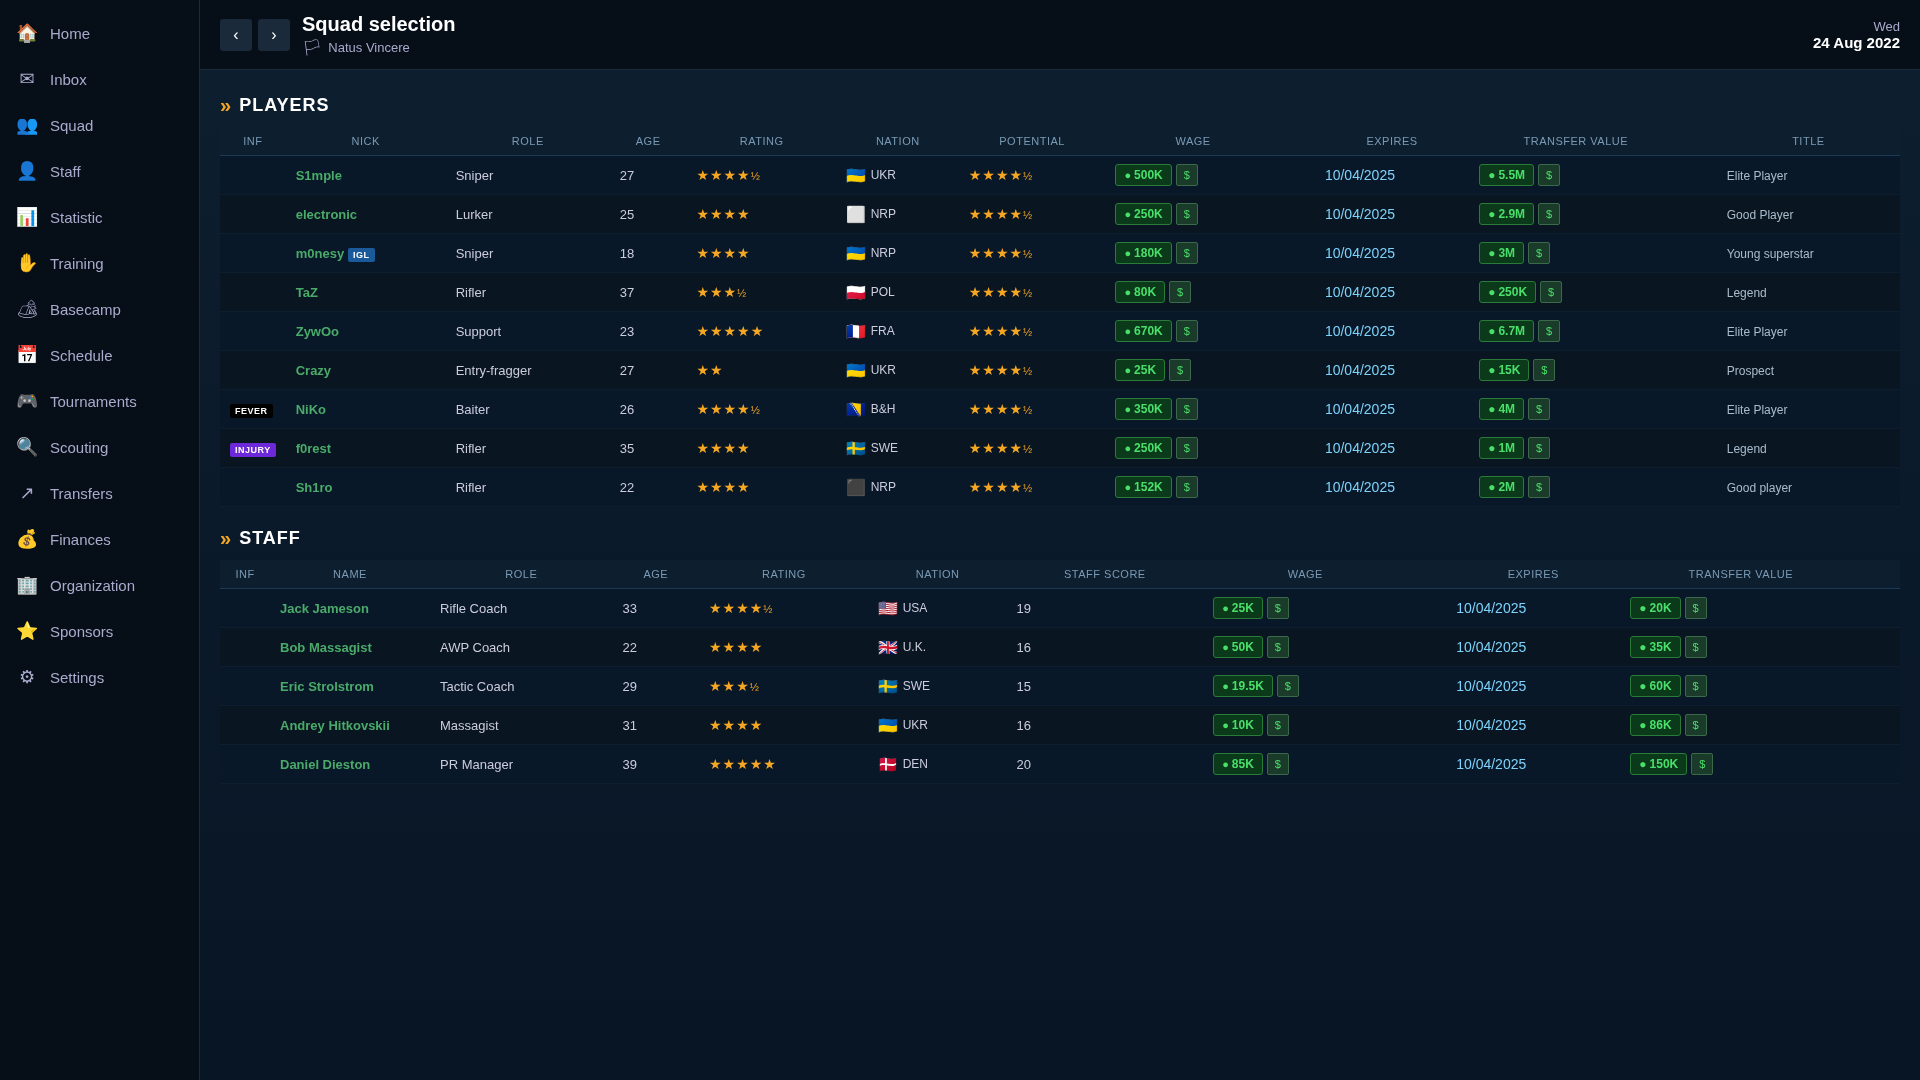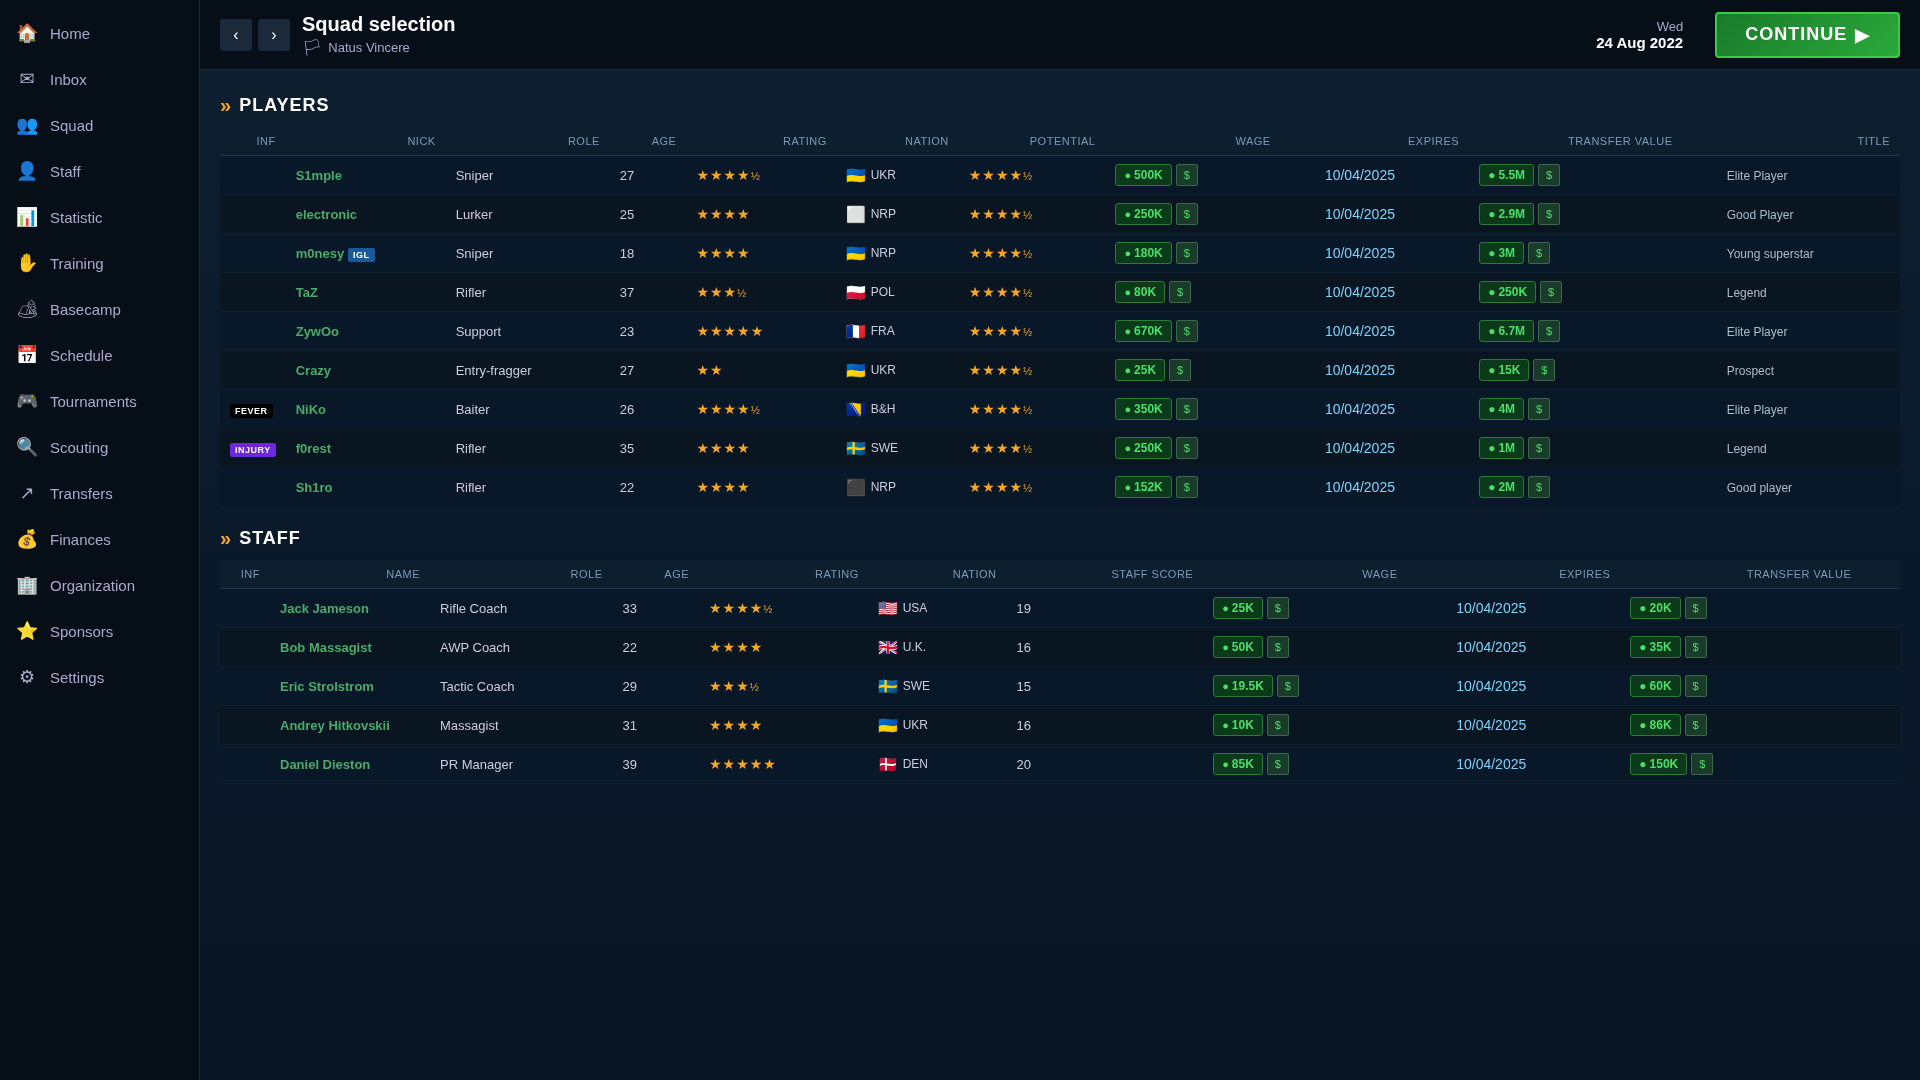--- a/index.html
+++ b/index.html
@@ -137,21 +137,21 @@
       border-collapse: collapse;
       font-size: 13px;
       margin-bottom: 20px;
     }
     .data-table thead tr {
       background: #0d1e2e;
       border-bottom: 1px solid #1a3a5a;
     }
     .data-table th {
       padding: 8px 10px;
-      text-align: right;
+      text-align: center;
       color: #7a9ab5;
       font-size: 11px;
       letter-spacing: 0.5px;
       font-weight: normal;
       text-transform: uppercase;
     }
     .data-table tbody tr {
       border-bottom: 1px solid #0d1e2e;
     }
     .data-table tbody tr:nth-child(odd) { background: #081828; }
@@ -351,24 +351,20 @@
           <span class="team-badge">🏳</span>
           <span>Natus Vincere</span>
         </div>
       </div>
     </div>
     <div class="header-right">
       <div class="date-block">
         <div class="date-day">Wed</div>
         <div class="date-full">24 Aug 2022</div>
       </div>
-      <button class="continue-btn">
-        <span>CONTINUE</span>
-        <span>▶</span>
-      </button>
     </div>
   </div>
 
   <div id="content">
 
     <div class="section-header">
       <span class="section-chevrons">»</span>
       <span class="section-title">PLAYERS</span>
     </div>
 

